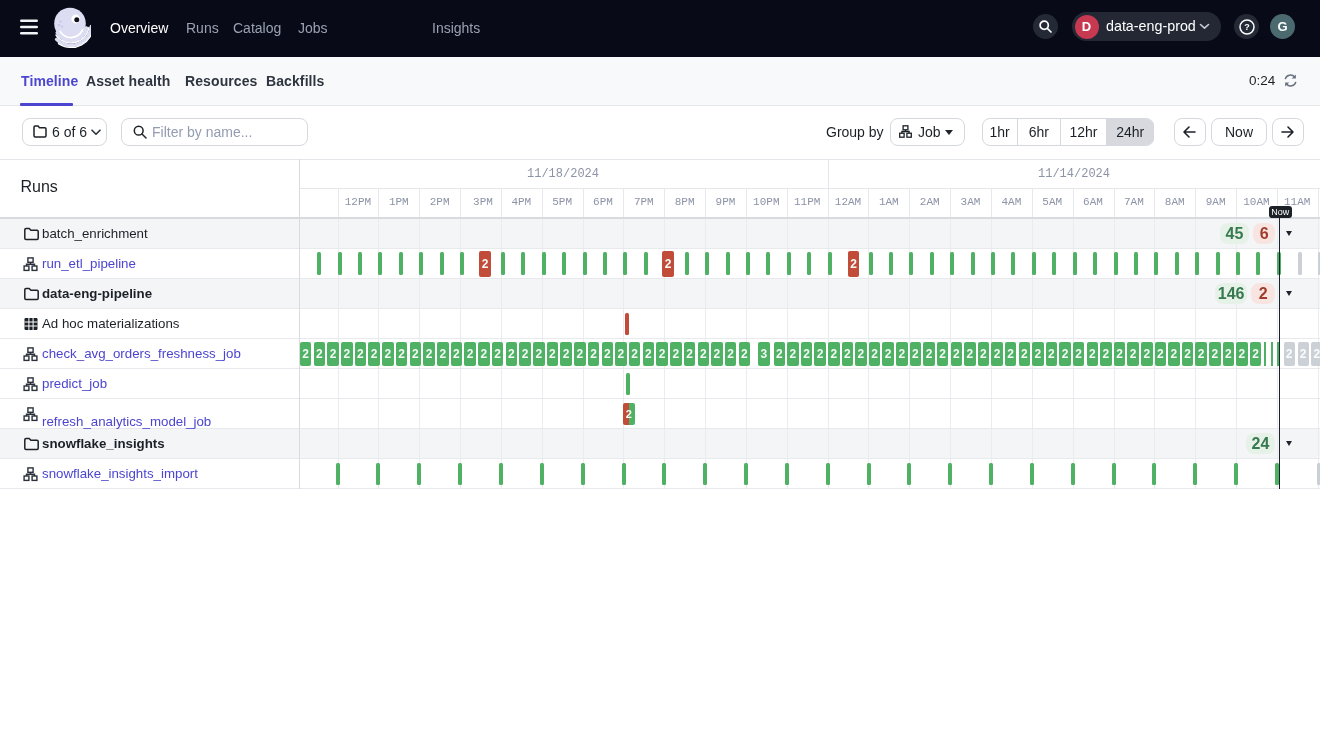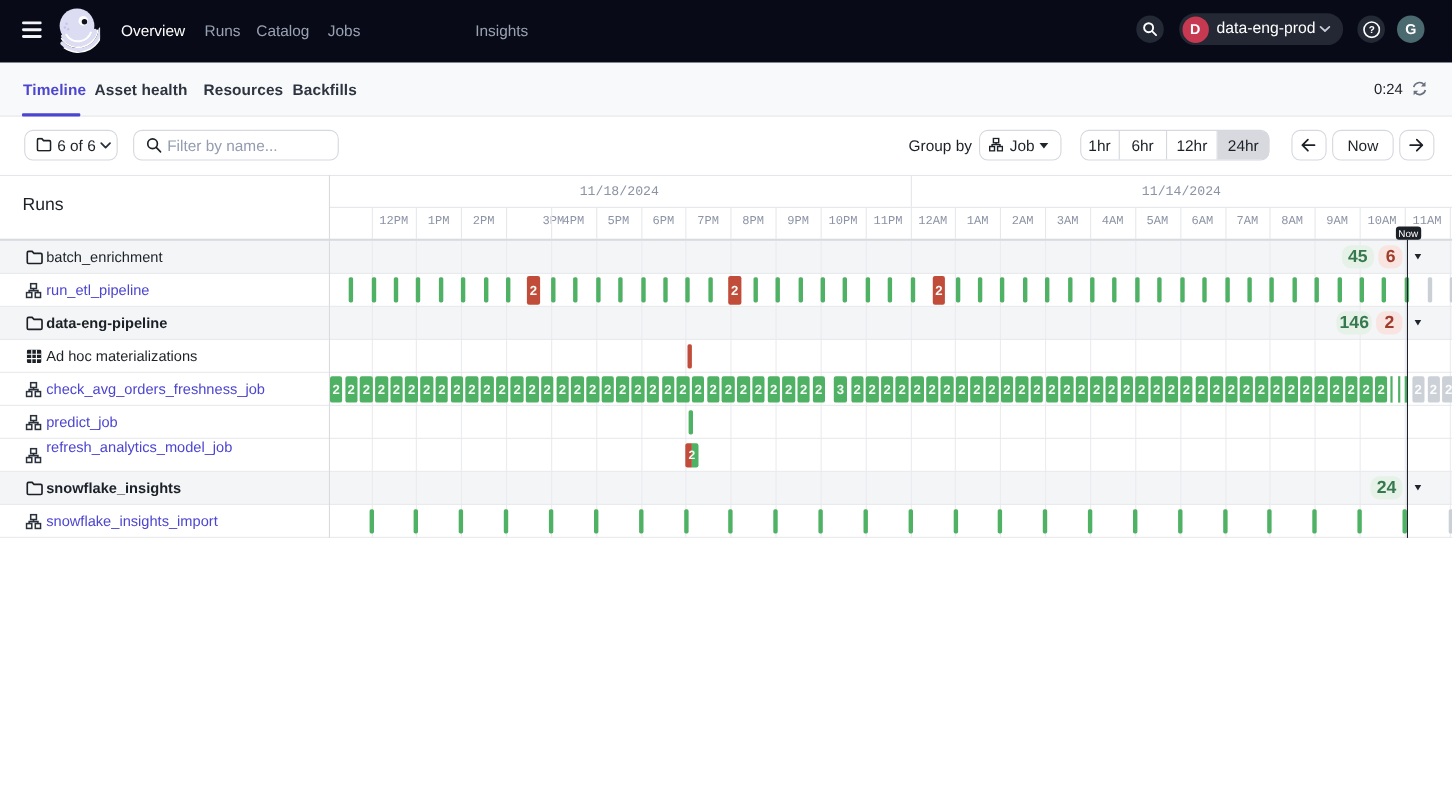--- a/index.html
+++ b/index.html
@@ -136,21 +136,21 @@
     </svg>
 <div class="a" style="left:0;top:159px;width:1320px;height:1px;background:#e4e6e9"></div>
 <div class="a" style="left:20.5px;top:175px;width:100px;height:24px;line-height:24px;font-size:16px;color:#1c2127">Runs</div>
 <div class="a" style="left:827.5px;top:160px;width:1px;height:28px;background:#e4e6e9"></div>
 <div class="mono a" style="left:463px;top:160px;width:200px;height:28px;line-height:28px;font-size:12px;color:#8c93a6;text-align:center">11/18/2024</div>
 <div class="mono a" style="left:974px;top:160px;width:200px;height:28px;line-height:28px;font-size:12px;color:#8c93a6;text-align:center">11/14/2024</div>
 <div class="a" style="left:298.5px;top:188px;width:1021.5px;height:1px;background:#e4e6e9"></div>
 <div class="htime mono" style="left:327.9px;width:60px">12PM</div>
 <div class="htime mono" style="left:368.8px;width:60px">1PM</div>
 <div class="htime mono" style="left:409.6px;width:60px">2PM</div>
-<div class="htime mono" style="left:473px;width:60px">3PM</div>
+<div class="htime mono" style="left:453px;width:60px">3PM</div>
 <div class="htime mono" style="left:491.3px;width:60px">4PM</div>
 <div class="htime mono" style="left:532.1px;width:60px">5PM</div>
 <div class="htime mono" style="left:573.0px;width:60px">6PM</div>
 <div class="htime mono" style="left:613.8px;width:60px">7PM</div>
 <div class="htime mono" style="left:654.6px;width:60px">8PM</div>
 <div class="htime mono" style="left:695.5px;width:60px">9PM</div>
 <div class="htime mono" style="left:736.3px;width:60px">10PM</div>
 <div class="htime mono" style="left:777.2px;width:60px">11PM</div>
 <div class="htime mono" style="left:818.0px;width:60px">12AM</div>
 <div class="htime mono" style="left:858.8px;width:60px">1AM</div>
@@ -272,21 +272,21 @@
         <rect x="9.1" y="17" width="4.8" height="4.4" fill="none" stroke="#2a313b" stroke-width="1.4"></rect>
         <path d="M7.5 13.3 V15.2 M3.5 17 V15.2 H11.5 V17" fill="none" stroke="#2a313b" stroke-width="1.4"></path>
       </svg></div>
 <div class="rname" style="top:368.5px;color:#4c45cf">predict_job</div>
 <div class="rico" style="top:398.5px"><svg width="15" height="30" viewBox="0 0 15 30">
         <rect x="4.9" y="8.9" width="5.2" height="4.4" fill="none" stroke="#2a313b" stroke-width="1.4"></rect>
         <rect x="1.1" y="17" width="4.8" height="4.4" fill="none" stroke="#2a313b" stroke-width="1.4"></rect>
         <rect x="9.1" y="17" width="4.8" height="4.4" fill="none" stroke="#2a313b" stroke-width="1.4"></rect>
         <path d="M7.5 13.3 V15.2 M3.5 17 V15.2 H11.5 V17" fill="none" stroke="#2a313b" stroke-width="1.4"></path>
       </svg></div>
-<div class="rname" style="top:392px;color:#4c45cf">refresh_analytics_model_job</div>
+<div class="rname" style="top:407px;color:#4c45cf">refresh_analytics_model_job</div>
 <div class="rico" style="top:428.5px"><svg width="17" height="30" viewBox="0 0 17 30">
         <path d="M1.8 10.7 C1.8 10 2.3 9.5 3 9.5 H6.2 L7.9 11.3 H14 C14.7 11.3 15.2 11.8 15.2 12.5 V19.3 C15.2 20 14.7 20.5 14 20.5 H3 C2.3 20.5 1.8 20 1.8 19.3 Z" fill="none" stroke="#1c2127" stroke-width="1.5"></path>
       </svg></div>
 <div class="rname" style="top:428.5px;font-weight:700;color:#1c2127">snowflake_insights</div>
 <div class="pill g" style="left:1245.7px;top:433.2px;width:29.5px">24</div>
 <div class="caret" style="left:1286.3px;top:440.7px"></div>
 <div class="rico" style="top:458.5px"><svg width="15" height="30" viewBox="0 0 15 30">
         <rect x="4.9" y="8.9" width="5.2" height="4.4" fill="none" stroke="#2a313b" stroke-width="1.4"></rect>
         <rect x="1.1" y="17" width="4.8" height="4.4" fill="none" stroke="#2a313b" stroke-width="1.4"></rect>
         <rect x="9.1" y="17" width="4.8" height="4.4" fill="none" stroke="#2a313b" stroke-width="1.4"></rect>

